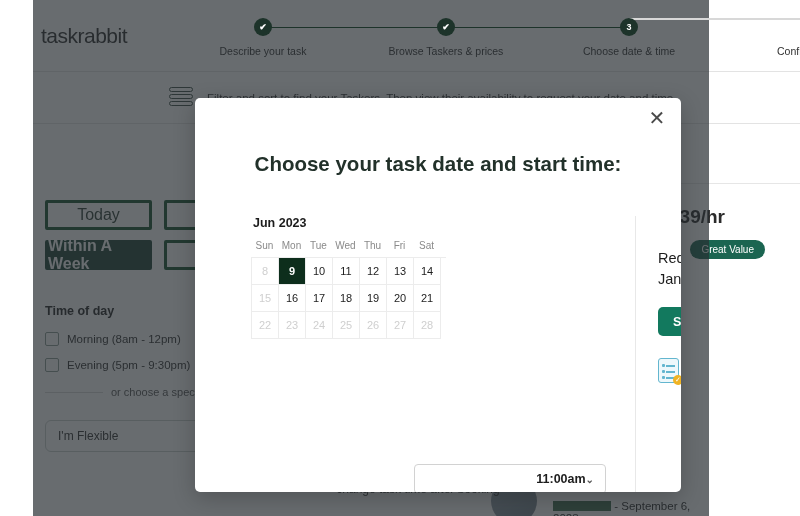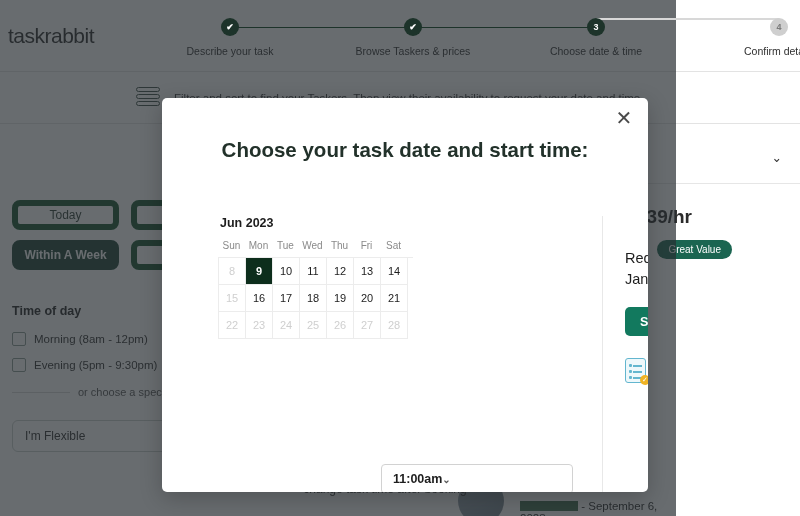--- a/index.html
+++ b/index.html
@@ -2,21 +2,21 @@
 <html><head>
 <meta charset="utf-8">
 <style>
   * { box-sizing: border-box; margin: 0; padding: 0; }
   html, body {
     width: 800px; height: 516px;
     font-family: "Liberation Sans", sans-serif;
     overflow: hidden;
     background: #ffffff;
   }
-  #app { position: relative; width: 676px; height: 516px; }
+  #app { position: relative; width: 676px; height: 516px; margin-left: 33px; }
 
   
   .page { position: absolute; inset: 0; background: #ffffff; }
 
   .topbar {
     position: absolute; left: 0; top: 0; width: 800px; height: 72px;
     border-bottom: 1px solid #e3e3e3; background: #fff;
   }
   .brand {
     position: absolute; left: 8px; top: 24px;
@@ -54,23 +54,23 @@
     border-bottom: 1px solid #e6e6e6;
     display: flex; align-items: center; justify-content: space-between;
     padding: 0 18px; font-size: 12.5px; color: #2f2f2f;
   }
 
   
   .sidebar { position: absolute; left: 0; top: 184px; width: 250px; padding: 16px 12px; }
   .side-h { font-size: 12.5px; color: #222; font-weight: 600; margin-bottom: 14px; }
   .chip-row { display: flex; gap: 12px; margin-bottom: 10px; }
   .chip {
-    width: 110px; height: 30px; border: 6px solid #14532d; border-radius: 8px;
+    width: 110px; height: 30px; border: 3px solid #14532d; border-radius: 2px;
     display: flex; align-items: center; justify-content: center;
-    font-size: 12px; color: #2c3d35; background: #fff;
+    font-size: 16px; color: #2c3d35; background: #fff;
   }
   .chip.sel { background: #1b4234; border-color: #1b4234; color: #fff; font-weight: 600; }
   .tod { margin-top: 34px; }
   .cb-row { display: flex; align-items: center; gap: 8px; margin-top: 12px; text-align: center; }
   .cb { width: 14px; height: 14px; border: 1.4px solid #8b9a93; border-radius: 2px; background: #fff; }
   .cb-label { font-size: 11.5px; color: #2f2f2f; }
   .or-row { display: flex; align-items: center; gap: 8px; margin-top: 14px; font-size: 11px; color: #555; }
   .or-line { height: 1px; background: #d7d7d7; width: 58px; }
   .flex-select {
     margin-top: 22px; width: 226px; height: 32px; border: 1px solid #c9cfcc; border-radius: 6px;
@@ -103,21 +103,21 @@
     position: absolute; left: 162px; top: 98px; width: 486px; height: 394px;
     background: #fff; border-radius: 5px; box-shadow: 0 6px 22px rgba(0,0,0,0.22);
     overflow: hidden;
   }
   .close-btn {
     position: absolute; right: 10px; top: 6px; width: 28px; height: 28px;
     display: flex; align-items: center; justify-content: center;
     color: #4a4a4a; font-size: 20px; font-weight: 300; line-height: 1; cursor: pointer;
   }
   .modal-title {
-    position: absolute; left: 0; right: 0; top: 40px; text-align: center;
+    position: absolute; left: 0; right: 0; top: 54px; text-align: center;
     font-size: 20.5px; color: #22312a; font-weight: 700;
   }
   .avail-row {
     position: absolute; left: 88px; top: 86px; display: flex; align-items: center; gap: 16px;
   }
   .avatar-lg { width: 31px; height: 31px; border-radius: 50%; background: #3f8554; }
   .avail-text { font-size: 12.5px; color: #1d1d1d; font-weight: 700; }
   .redact { display: inline-block; width: 46px; height: 11px; background: #3f8554; vertical-align: -1px; }
 
   .cal-wrap { position: absolute; left: 56px; top: 118px; width: 195px; }
@@ -129,21 +129,21 @@
     height: 27px; border-right: 1px solid #ececec; border-bottom: 1px solid #ececec;
     display: flex; align-items: center; justify-content: center;
     font-size: 11px; color: #1d1d1d; background: #fff;
   }
   .day.dis { color: #cfcfcf; }
   .day.sel { background: #0d2e1c; color: #fff; font-weight: 700; }
 
   .time-select {
     position: absolute; left: 219px; top: 366px; width: 192px; height: 30px;
     border: 1px solid #d2d2d2; border-radius: 4px; background: #fff;
-    display: flex; align-items: center; justify-content: flex-start; padding: 12px 11px;
+    display: flex; align-items: center; justify-content: flex-end; padding: 12px 11px;
     font-size: 12.5px; color: #1d1d1d; font-weight: 600;
   }
   .chev { font-size: 10px; color: #555; }
   .divider { position: absolute; left: 440px; top: 118px; width: 1px; height: 285px; background: #e8e8e8; }
 
   .right-pane { position: absolute; left: 463px; top: 150px; width: 175px; }
   .req-label { font-size: 14.5px; color: #1d1d1d; line-height: 21px; }
   .cta {
     margin-top: 17px; width: 137px; height: 29px; background: #12795e; color: #fff;
     border: none; border-radius: 5px; font-size: 12.5px; font-weight: 700;

